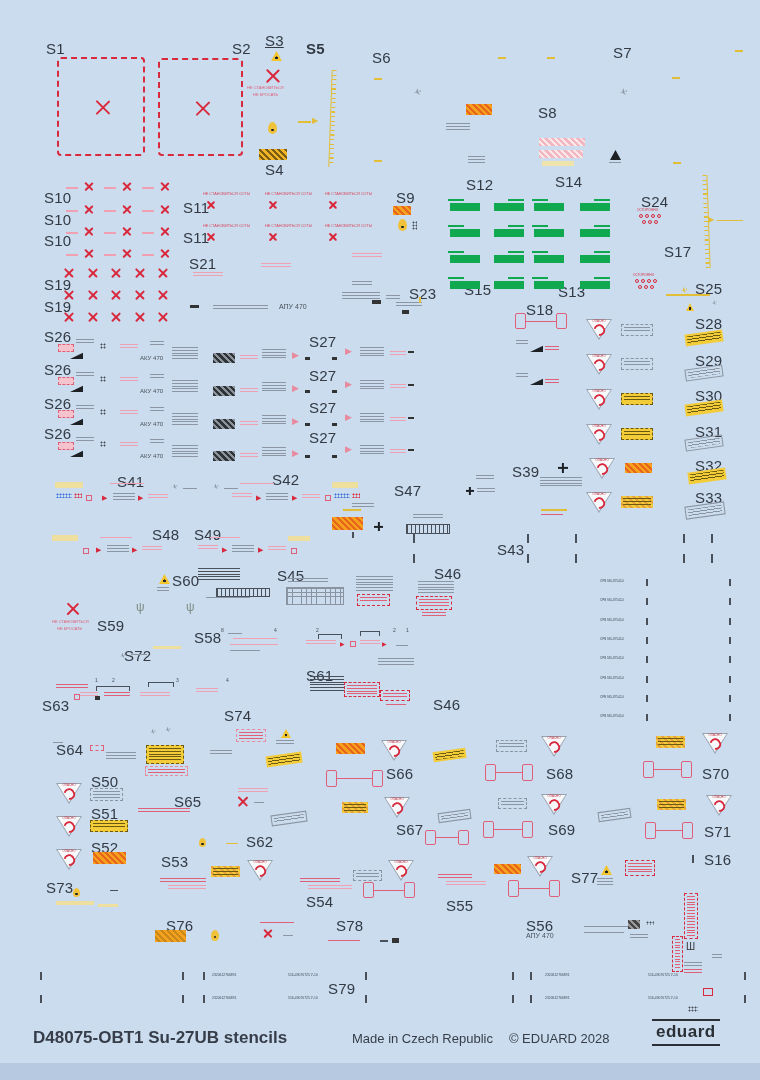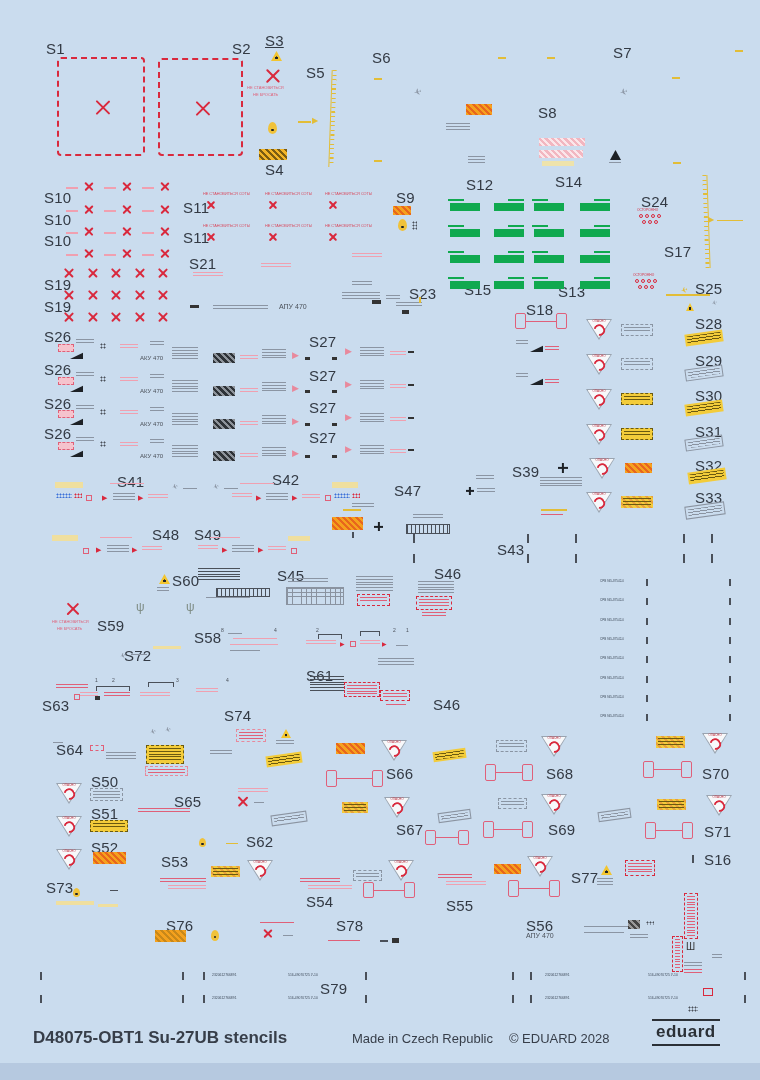--- a/index.html
+++ b/index.html
@@ -21,21 +21,21 @@
   .bottom-edge{position:absolute;left:0;right:0;top:1063px;height:17px;background:#b6c9e0}
 </style>
 </head>
 <body>
 
 <div class="sheet">
   <div id="decals">
       <div class="lbl" style="position: absolute; left: 46px; top: 41px;">S1</div>
       <div class="lbl" style="position: absolute; left: 232px; top: 41px;">S2</div>
       <div class="lbl" style="position: absolute; left: 265px; top: 33px; text-decoration: underline;">S3</div>
-      <div class="lbl" style="position: absolute; left: 306px; top: 65px;">S5</div>
+      <div class="lbl" style="position: absolute; left: 306px; top: 41px; font-weight: bold;">S5</div>
       <div class="lbl" style="position: absolute; left: 372px; top: 50px;">S6</div>
       <div class="lbl" style="position: absolute; left: 613px; top: 45px;">S7</div>
       <div class="lbl" style="position: absolute; left: 265px; top: 162px;">S4</div>
       <div class="lbl" style="position: absolute; left: 538px; top: 105px;">S8</div>
       <div class="lbl" style="position: absolute; left: 396px; top: 190px;">S9</div>
       <div class="lbl" style="position: absolute; left: 44px; top: 190px;">S10</div>
       <div class="lbl" style="position: absolute; left: 44px; top: 212px;">S10</div>
       <div class="lbl" style="position: absolute; left: 44px; top: 233px;">S10</div>
       <div class="lbl" style="position: absolute; left: 183px; top: 200px;">S11</div>
       <div class="lbl" style="position: absolute; left: 183px; top: 230px;">S11</div>
@@ -96,21 +96,21 @@
       <div class="lbl" style="position: absolute; left: 246px; top: 834px;">S62</div>
       <div class="lbl" style="position: absolute; left: 161px; top: 854px;">S53</div>
       <div class="lbl" style="position: absolute; left: 704px; top: 852px;">S16</div>
       <div class="lbl" style="position: absolute; left: 46px; top: 880px;">S73</div>
       <div class="lbl" style="position: absolute; left: 571px; top: 870px;">S77</div>
       <div class="lbl" style="position: absolute; left: 306px; top: 894px;">S54</div>
       <div class="lbl" style="position: absolute; left: 446px; top: 898px;">S55</div>
       <div class="lbl" style="position: absolute; left: 166px; top: 918px;">S76</div>
       <div class="lbl" style="position: absolute; left: 336px; top: 918px;">S78</div>
       <div class="lbl" style="position: absolute; left: 526px; top: 918px;">S56</div>
-      <div class="lbl" style="position: absolute; left: 320px; top: 981px;">S79</div>
+      <div class="lbl" style="position: absolute; left: 328px; top: 981px;">S79</div>
       <div style="position: absolute; left: 57px; top: 57px; width: 88px; height: 99px; border: 2px dashed rgb(217, 41, 61); border-radius: 4px; box-sizing: border-box;">
         <div class="d-x" style="position: absolute; left: 35px; top: 40.5px; width: 17px; height: 17px;"></div>
       </div>
       <div style="position: absolute; left: 158px; top: 58px; width: 85px; height: 98px; border: 2px dashed rgb(217, 41, 61); border-radius: 4px; box-sizing: border-box;">
         <div class="d-x" style="position: absolute; left: 33.5px; top: 40px; width: 17px; height: 17px;"></div>
       </div>
       <div style="position: absolute; left: 271px; top: 51px; width: 11px; height: 10px; clip-path: polygon(50% 0px, 0px 100%, 100% 100%); background-color: rgb(242, 197, 47); background-image: radial-gradient(circle at 50% 68%, rgb(29, 33, 38) 1.2px, transparent 1.5px);"></div>
       <div class="d-x" style="position: absolute; left: 264px; top: 68px; width: 16px; height: 16px;"></div>
       <div style="position: absolute; left: 247px; top: 86px; font-size: 4px; color: rgb(224, 96, 120); white-space: nowrap; line-height: 1;">НЕ СТАНОВИТЬСЯ</div>
       <div style="position: absolute; left: 253px; top: 93px; font-size: 4px; color: rgb(224, 96, 120); white-space: nowrap; line-height: 1;">НЕ БРОСАТЬ</div>

